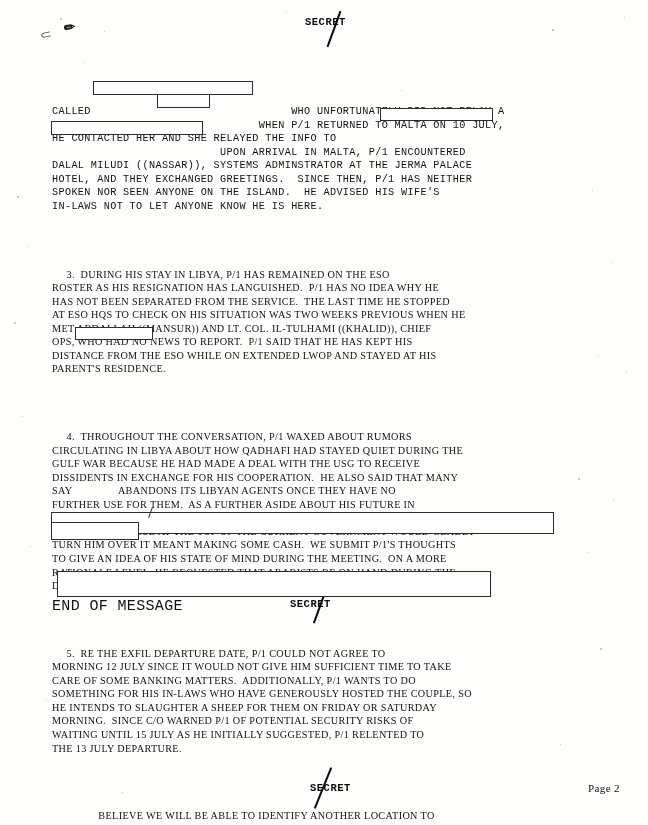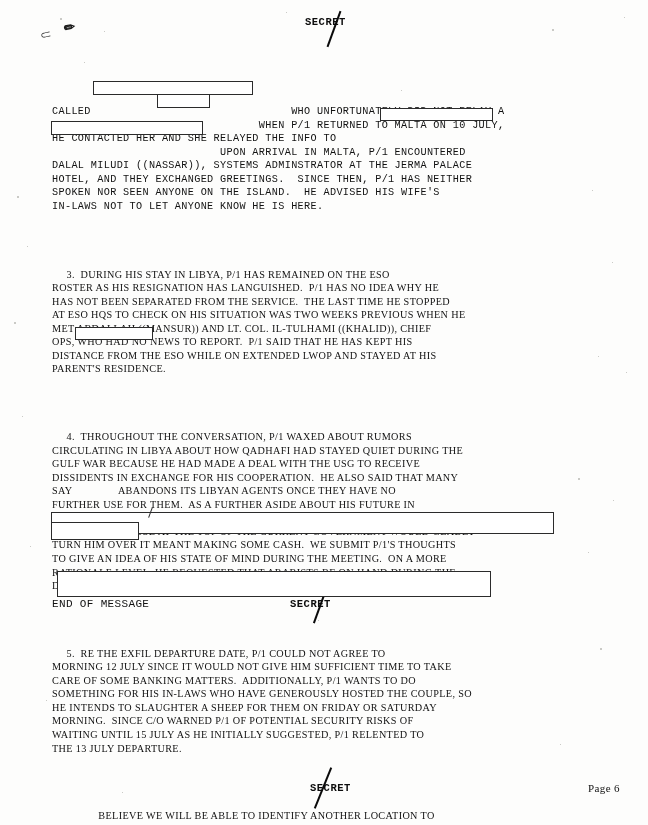--- a/index.html
+++ b/index.html
@@ -116,21 +116,21 @@
     background: #2b2b2b;
     transform: rotate(20deg);
     z-index: 6;
   }
 
   
   .footer-left {
     position: absolute;
     left: 52px;
     top: 598px;
-    font-size: 11px;
+    font-size: 15px;
     letter-spacing: 0.35px;
   }
   .page-number {
     position: absolute;
     right: 28px;
     top: 782px;
     font-family: "Liberation Serif", "DejaVu Serif", serif;
     font-size: 11px;
     letter-spacing: 0.4px;
   }
@@ -228,15 +228,15 @@
     </div>
 
   <span class="tick" style="left:150px; top:507px;"></span>
 
   <span class="footer-left">END OF MESSAGE</span>
   <span class="stamp stamp-mid">SECRET</span>
   <span class="strike strike-mid"></span>
 
   <span class="stamp stamp-bot">SECRET</span>
   <span class="strike strike-bot"></span>
-  <span class="page-number">Page 6</span>
+  <span class="page-number">Page 2</span>
 
 </div>
 
 </body></html>

